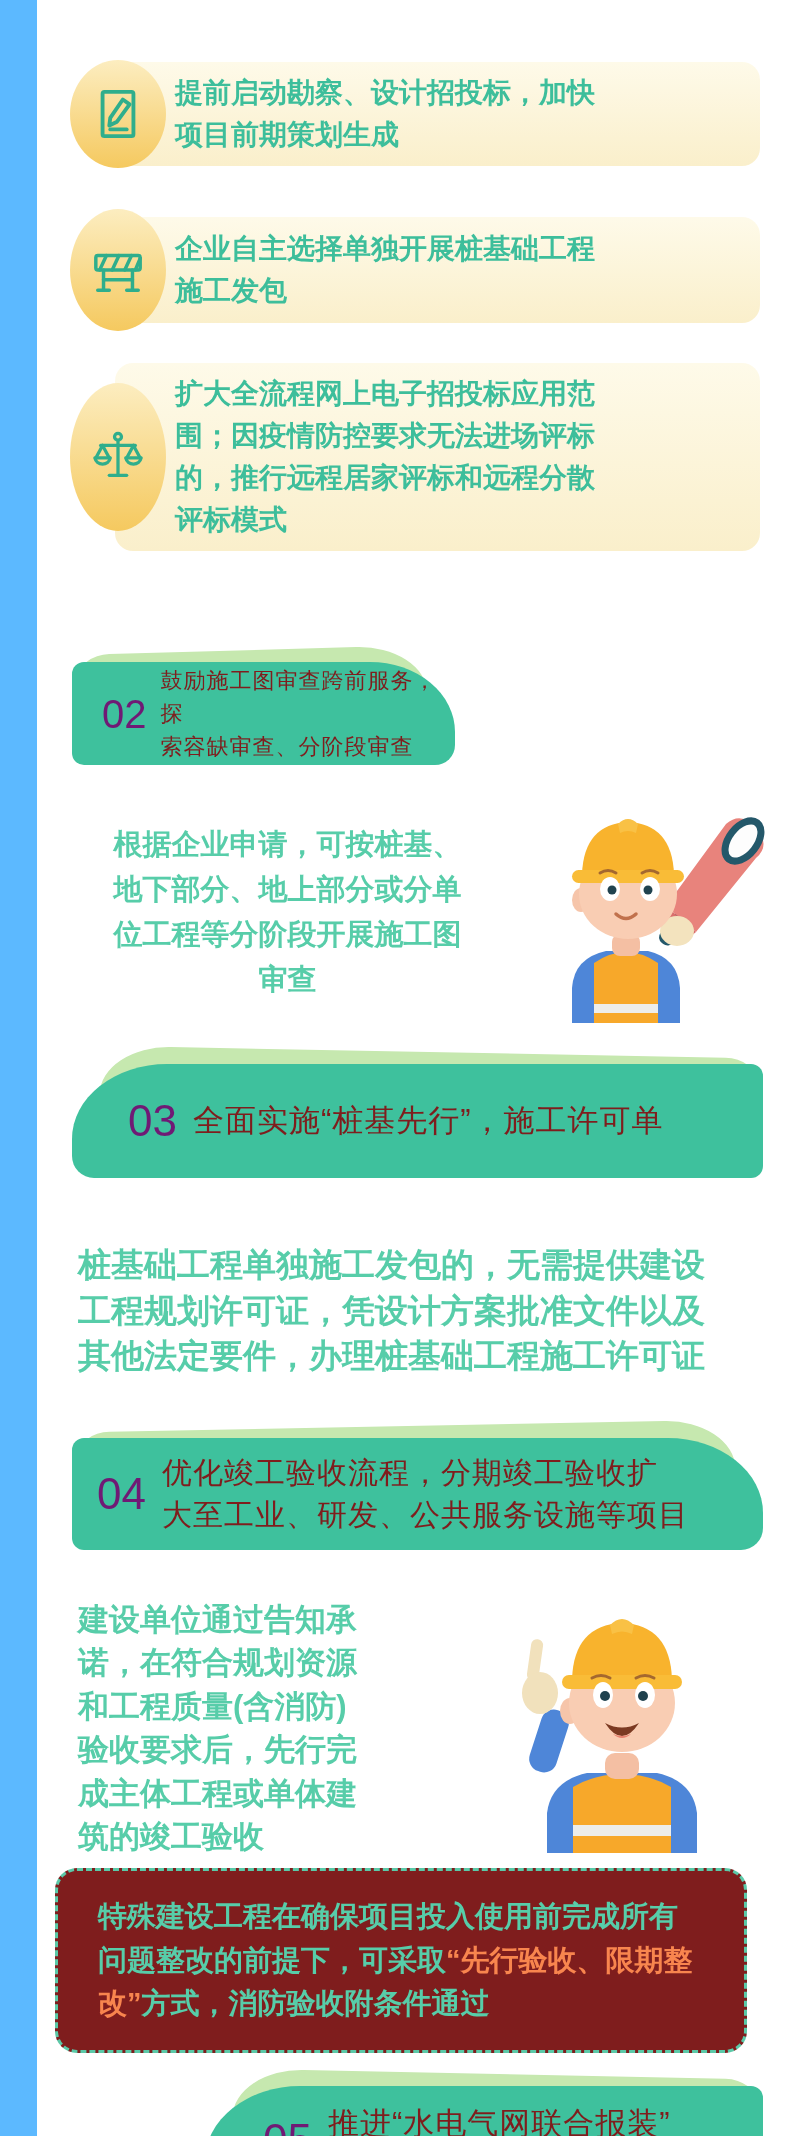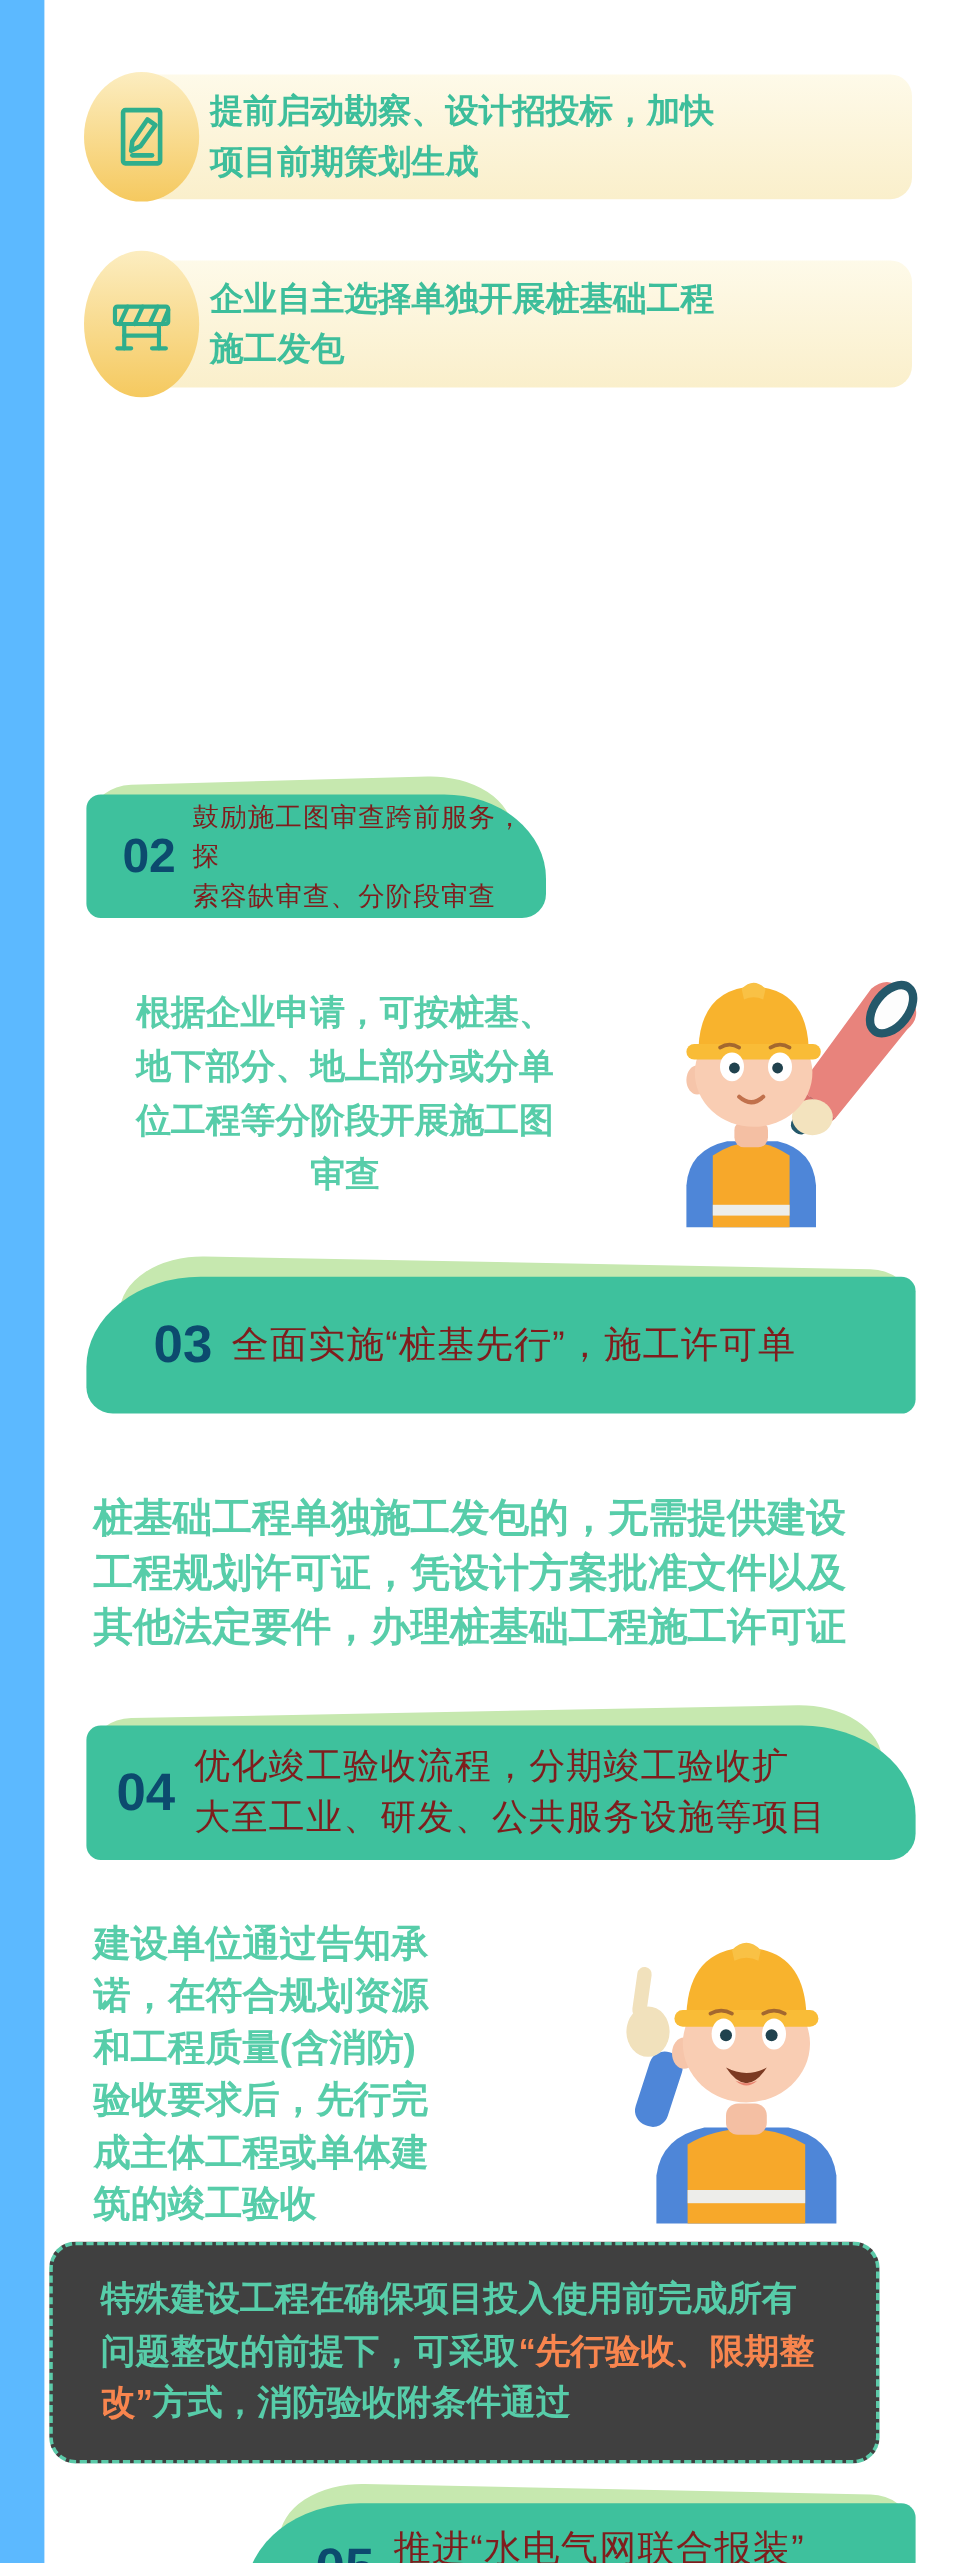--- a/index.html
+++ b/index.html
@@ -19,21 +19,21 @@
         display:flex;align-items:center;justify-content:center;}
   .ci1{height:108px;}
   .ci2{height:122px;}
   .ci3{height:148px;}
   .card-text{margin:0;max-width:432px;font-size:28px;font-weight:700;line-height:1.5;color:#3DBE9B;}
 
   
   .banner{position:absolute;}
   .accent{position:absolute;background:#C6E8AF;z-index:0;}
   .bbody{position:relative;z-index:1;margin-top:14px;background:#3EC19D;display:flex;align-items:center;box-sizing:border-box;}
-  .bnum{font-weight:700;color:#0c4a6e;line-height:1;}
+  .bnum{font-weight:400;color:#701a75;line-height:1;}
   .btitle{color:#7f1d1d;font-weight:400;letter-spacing:1px;}
   .tline{display:block;}
 
   .b02{top:648px;left:35px;width:383px;height:117px;}
   .b02 .accent{left:6px;right:28px;top:2px;height:58px;border-radius:32px 70px 12px 32px / 24px 48px 10px 24px;transform:rotate(-1.6deg);}
   .b02 .bbody{height:103px;border-radius:12px 85px 20px 12px / 12px 70px 20px 12px;padding-left:30px;}
   .b02 .bnum{font-size:40px;margin-right:14px;}
   .b02 .btitle{font-size:22px;line-height:1.5;}
 
   .b03{top:1050px;left:35px;width:691px;height:128px;}
@@ -59,22 +59,22 @@
   .t02{top:822px;left:73px;width:355px;font-size:29px;line-height:1.55;text-align:center;}
   .t03{top:1242px;left:41px;width:652px;font-size:33px;line-height:1.38;}
   .t04{top:1598px;left:41px;width:291px;font-size:31px;line-height:1.4;}
 
   
   .worker1{position:absolute;top:788px;left:483px;width:245px;height:235px;}
   .worker2{position:absolute;top:1578px;left:440px;width:285px;height:278px;}
   .worker1 svg,.worker2 svg{width:100%;height:100%;display:block;}
 
   
-  .notebox{position:absolute;top:1868px;left:4px;width:692px;box-sizing:border-box;
-        border:3px dashed #5BC9A8;border-radius:22px;background:#404040;padding:24px 40px;}
+  .notebox{position:absolute;top:1868px;left:18px;width:692px;box-sizing:border-box;
+        border:3px dashed #5BC9A8;border-radius:22px;background:#7f1d1d;padding:24px 40px;}
   .notetext{margin:0;font-size:29px;font-weight:700;line-height:1.5;color:#57CDA9;max-width:600px;}
   .hl{color:#F8854E;}
 
   .icon-svg{display:block;}
 </style>
 </head>
 <body>
 
 <div class="page">
   <div class="content">
@@ -96,20 +96,35 @@
           <rect x="5" y="13" width="46" height="15" rx="2"></rect>
           <path d="M16 13 L9 28 M29 13 L22 28 M42 13 L35 28 M51 16 L46 28"></path>
           <path d="M13 28 L13 49 M43 28 L43 49"></path>
           <path d="M13 38 L43 38"></path>
           <path d="M7 49 L19 49 M37 49 L49 49"></path>
         </svg>
       </div>
       <p class="card-text">企业自主选择单独开展桩基础工程施工发包</p>
     </div>
 
+    <div class="card c3">
+      <div class="card-icon ci3">
+        <svg class="icon-svg" width="54" height="54" viewBox="0 0 56 56" fill="none" stroke="#2FAE8C" stroke-width="3.4" stroke-linecap="round" stroke-linejoin="round">
+          <circle cx="28" cy="7" r="3.6"></circle>
+          <line x1="28" y1="11" x2="28" y2="46"></line>
+          <line x1="10" y1="16" x2="46" y2="16"></line>
+          <path d="M12 16 L5 29 M12 16 L19 29"></path>
+          <path d="M4 29 A8.2 8.2 0 0 0 20 29 Z"></path>
+          <path d="M44 16 L37 29 M44 16 L51 29"></path>
+          <path d="M36 29 A8.2 8.2 0 0 0 52 29 Z"></path>
+          <line x1="19" y1="47" x2="37" y2="47"></line>
+        </svg>
+      </div>
+      <p class="card-text">扩大全流程网上电子招投标应用范围；因疫情防控要求无法进场评标的，推行远程居家评标和远程分散评标模式</p>
+    </div>
 
     <div class="banner b02">
       <div class="accent"></div>
       <div class="bbody">
         <span class="bnum">02</span>
         <span class="btitle">
           <span class="tline">鼓励施工图审查跨前服务，探</span>
           <span class="tline">索容缺审查、分阶段审查</span>
         </span>
       </div>

